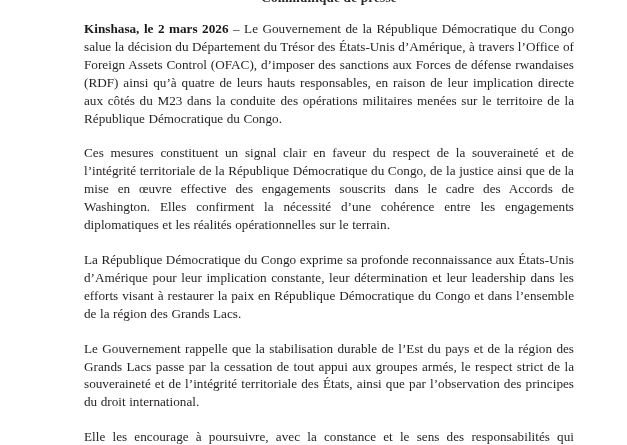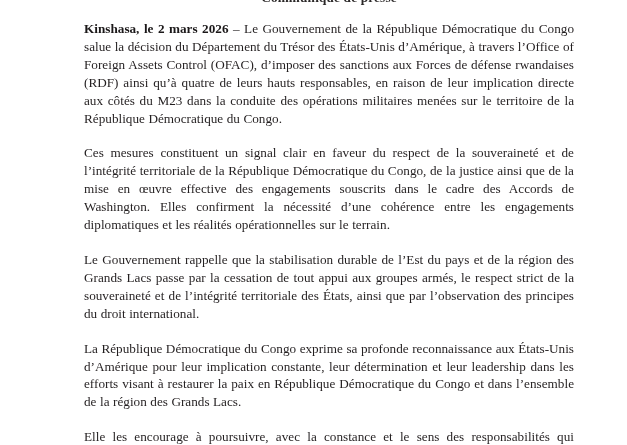--- a/index.html
+++ b/index.html
@@ -91,21 +91,21 @@
 <div id="page">
 
   <div id="doc-body">
 
     <div class="cutoff-top">Communiqué de presse</div>
 
     <p class="para" id="para-lead"><b>Kinshasa, le 2 mars 2026</b><span> – </span><span>Le Gouvernement de la République Démocratique du Congo salue la décision du Département du Trésor des États-Unis d’Amérique, à travers l’Office of Foreign Assets Control (OFAC), d’imposer des sanctions aux Forces de défense rwandaises (RDF) ainsi qu’à quatre de leurs hauts responsables, en raison de leur implication directe aux côtés du M23 dans la conduite des opérations militaires menées sur le territoire de la République Démocratique du Congo.</span></p>
 
     <p class="para">Ces mesures constituent un signal clair en faveur du respect de la souveraineté et de l’intégrité territoriale de la République Démocratique du Congo, de la justice ainsi que de la mise en œuvre effective des engagements souscrits dans le cadre des Accords de Washington. Elles confirment la nécessité d’une cohérence entre les engagements diplomatiques et les réalités opérationnelles sur le terrain.</p>
 
+    <p class="para">La République Démocratique du Congo exprime sa profonde reconnaissance aux États-Unis d’Amérique pour leur implication constante, leur détermination et leur leadership dans les efforts visant à restaurer la paix en République Démocratique du Congo et dans l’ensemble de la région des Grands Lacs.</p>
+
     <p class="para">Le Gouvernement rappelle que la stabilisation durable de l’Est du pays et de la région des Grands Lacs passe par la cessation de tout appui aux groupes armés, le respect strict de la souveraineté et de l’intégrité territoriale des États, ainsi que par l’observation des principes du droit international.</p>
-
-    <p class="para">La République Démocratique du Congo exprime sa profonde reconnaissance aux États-Unis d’Amérique pour leur implication constante, leur détermination et leur leadership dans les efforts visant à restaurer la paix en République Démocratique du Congo et dans l’ensemble de la région des Grands Lacs.</p>
 
     <p class="para" id="para-closing">Elle les encourage à poursuivre, avec la constance et le sens des responsabilités qui caractérisent leur engagement, les efforts entrepris en faveur du respect des engagements</p>
 
   </div>
 
 </div>
 
 </body></html>

